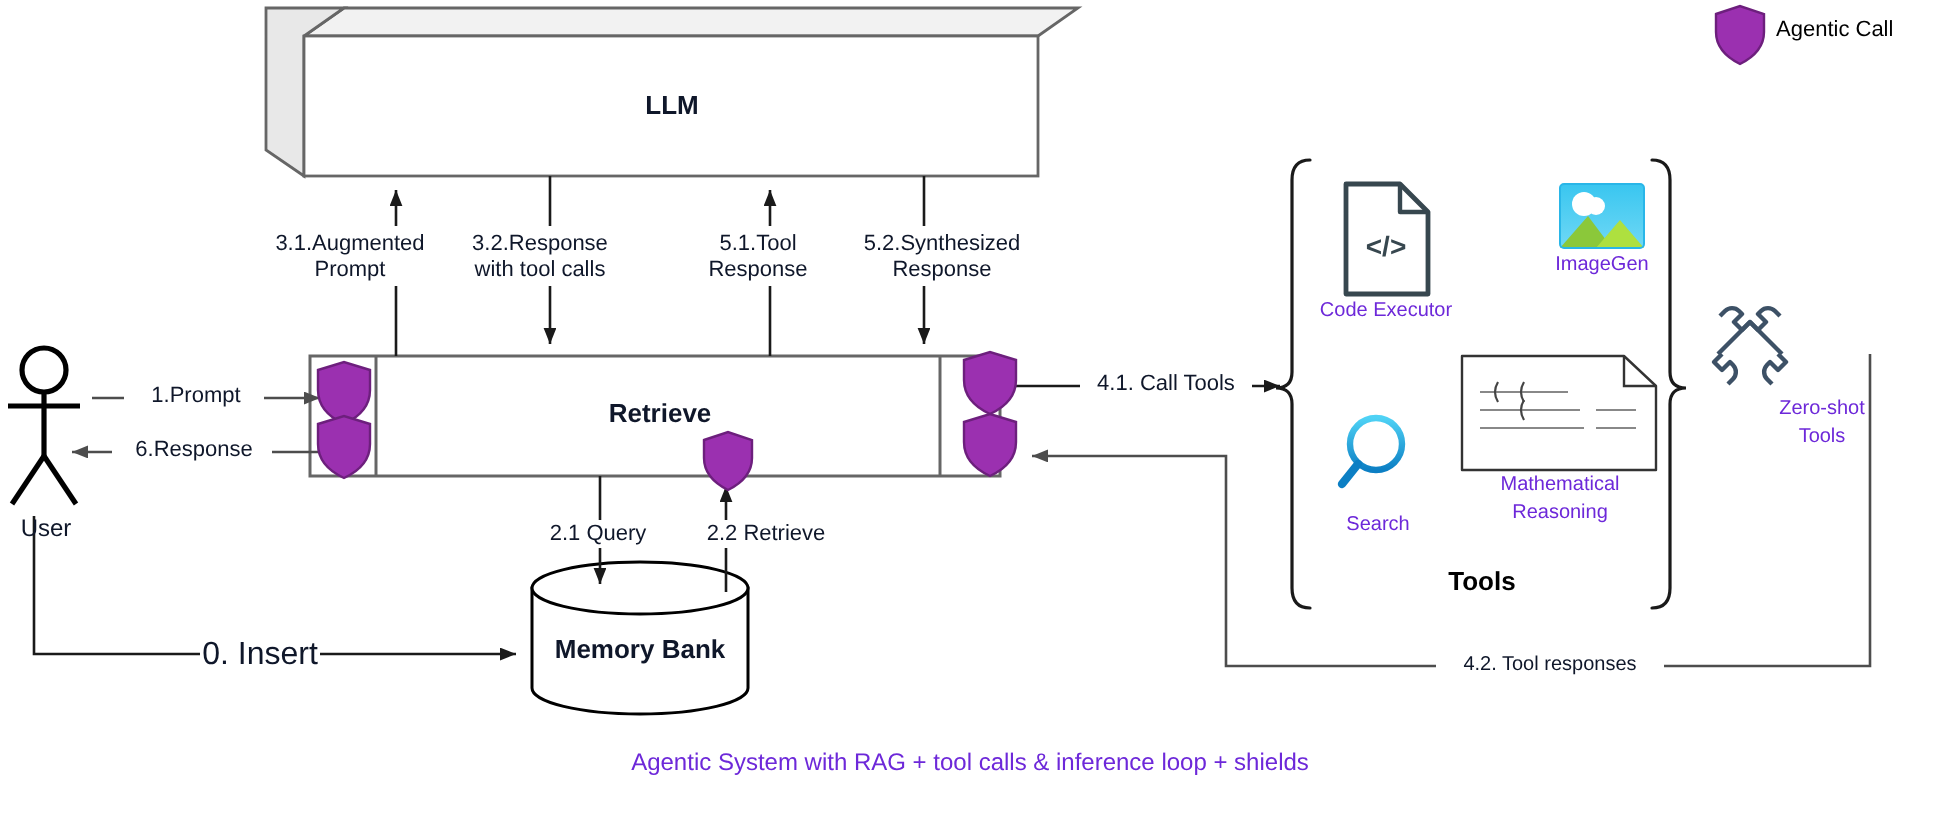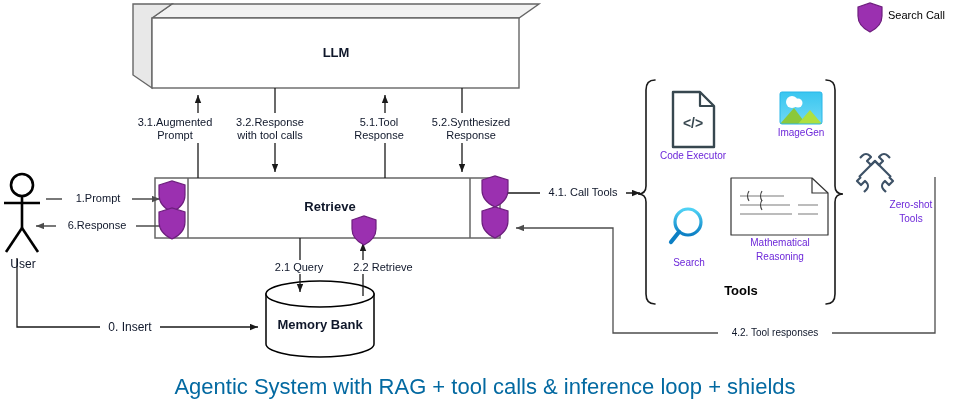--- a/index.html
+++ b/index.html
@@ -5,21 +5,21 @@
   html,body{margin:0;padding:0;background:#ffffff;}
   body{width:970px;height:411px;position:relative;overflow:hidden;
        font-family:"Liberation Sans","DejaVu Sans",sans-serif;color:#000;}
   #stage{position:absolute;inset:0;width:970px;height:411px;}
   svg#diagram{position:absolute;left:0;top:0;width:970px;height:411px;}
   .lbl{position:absolute;font-size:11px;line-height:13px;color:#0f172a;text-align:center;white-space:pre-line;}
   .lbl.bold{font-weight:normal;}
   .nodeTitle{font-weight:bold;font-size:13px;}
   .legend-text{position:absolute;font-size:11px;color:#000;}
   .caption{position:absolute;left:0;top:374px;width:970px;text-align:center;
-           font-size:22px;color:#0369a1;}
+           font-size:12px;color:#6d28d9;}
   .toolLabel{position:absolute;font-size:10px;line-height:14px;text-align:center;color:#6d28d9;}
   .toolsWord{position:absolute;font-size:13px;font-weight:bold;color:#000;}
 </style>
 </head>
 <body>
 
 <div id="stage">
 
   <svg id="diagram" viewBox="0 0 970 411">
     <defs>
@@ -194,31 +194,31 @@
 Response</div>
   <div class="lbl" style="left:420px;top:116px;width:102px;">5.2.Synthesized
 Response</div>
 
   <div class="lbl" style="left:60px;top:192px;width:76px;">1.Prompt</div>
   <div class="lbl" style="left:52px;top:219px;width:90px;">6.Response</div>
 
   <div class="lbl" style="left:266px;top:261px;width:66px;">2.1 Query</div>
   <div class="lbl" style="left:342px;top:261px;width:82px;">2.2 Retrieve</div>
 
-  <div class="lbl" style="left:98px;top:321px;width:64px;font-size:12px;">0. Insert</div>
+  <div class="lbl" style="left:98px;top:321px;width:64px;font-size:16px;">0. Insert</div>
 
   <div class="lbl" style="left:538px;top:186px;width:90px;">4.1. Call Tools</div>
   <div class="lbl" style="left:716px;top:326px;width:118px;font-size:10px;">4.2. Tool responses</div>
 
   <div class="toolLabel" style="left:648px;top:149px;width:90px;">Code Executor</div>
   <div class="toolLabel" style="left:761px;top:126px;width:80px;">ImageGen</div>
   <div class="toolLabel" style="left:836px;top:198px;width:62px;white-space:pre-line;padding-left:44px;">Zero-shot
 Tools</div>
   <div class="toolLabel" style="left:658px;top:256px;width:62px;">Search</div>
   <div class="toolLabel" style="left:722px;top:236px;width:116px;white-space:pre-line;">Mathematical
 Reasoning</div>
 
   <div class="toolsWord" style="left:707px;top:283px;width:68px;text-align:center;">Tools</div>
 
-  <div class="legend-text" style="left:888px;top:9px;">Search Call</div>
+  <div class="legend-text" style="left:888px;top:9px;">Agentic Call</div>
 
   <div class="caption">Agentic System with RAG + tool calls &amp; inference loop + shields</div>
 </div>
 
 </body></html>

